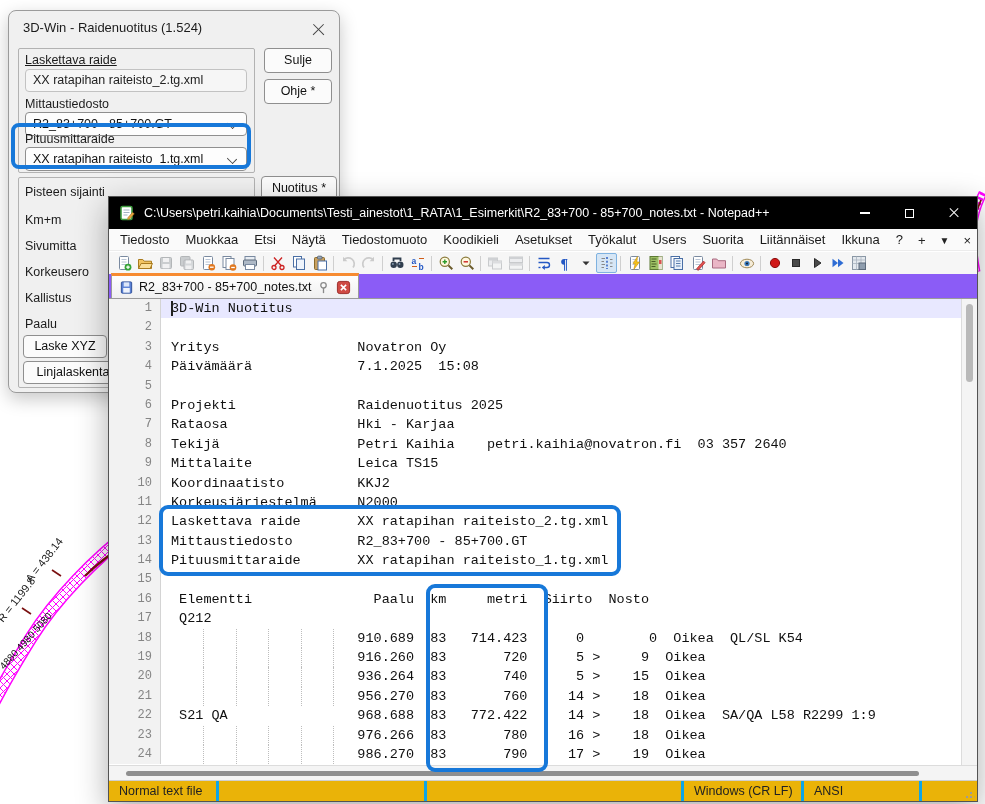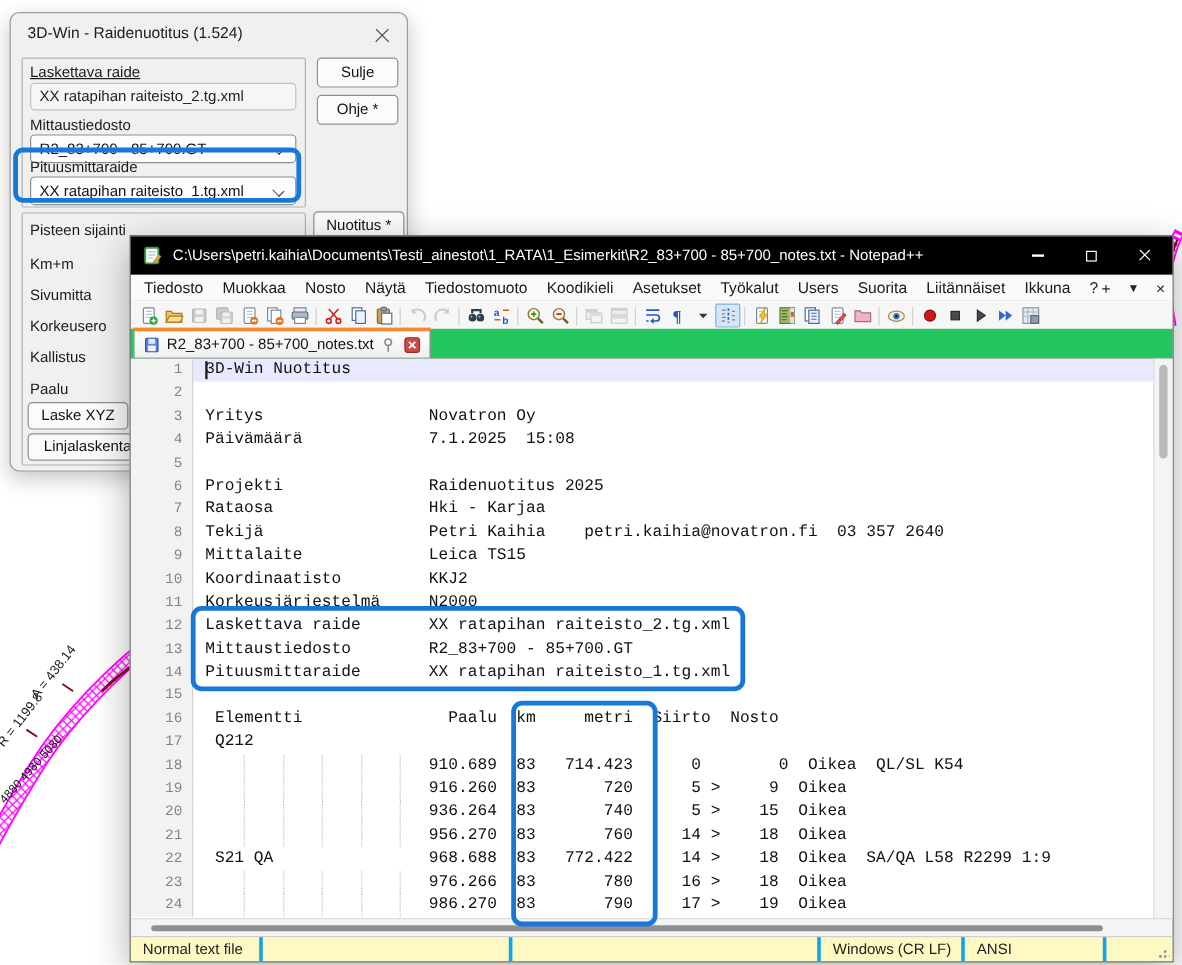--- a/index.html
+++ b/index.html
@@ -53,21 +53,21 @@
   .menu-ctrls .tri{font-size:10px;}
 
   .toolbar{position:absolute;left:0;top:55px;width:100%;height:22px;background:#f6f6f6;display:flex;
            align-items:center;padding-left:4px;}
   .tbtn{width:21px;height:20px;display:flex;align-items:center;justify-content:center;border-radius:2px;flex:0 0 auto;}
   .tbtn svg{width:16px;height:16px;display:block;}
   .tbtn.disabled{opacity:.45;filter:grayscale(65%);}
   .tbtn.active{background:#d6e6f5;border:1px solid #7fb2e0;}
   .tsep{width:1px;height:15px;background:#cfcfcf;margin:0 3px;flex:0 0 auto;}
 
-  .tabbar{position:absolute;left:0;top:77px;width:100%;height:25px;background:#22c55e;
+  .tabbar{position:absolute;left:0;top:77px;width:100%;height:25px;background:#8b5cf6;
           border-bottom:1px solid #9a9a9a;display:flex;align-items:flex-end;padding-left:2px;}
   .tab{height:25px;display:flex;align-items:center;gap:5px;padding:0 7px;
        background:linear-gradient(#fefefe,#f0f0f0);border:1px solid #9a9a9a;border-bottom:none;
        border-top:3px solid #f78b31;font-size:12.5px;color:#111;white-space:nowrap;}
   .tab svg{width:15px;height:15px;display:block;}
 
   .editor{position:absolute;left:0;top:102px;width:868px;height:466px;background:#fff;overflow:hidden;
           font-family:"Liberation Mono","DejaVu Sans Mono",monospace;font-size:13.5px;}
   .row{display:flex;height:19.4px;line-height:19.4px;white-space:pre;}
   .row.cur{background:#e8e8ff;}
@@ -76,21 +76,21 @@
   .code{position:relative;flex:1;padding-left:10px;color:#101010;overflow:hidden;}
   .caret{position:absolute;left:10px;top:2px;width:1.5px;height:15px;background:#222;}
   .guide{position:absolute;top:0;bottom:0;width:0;border-left:1px dotted #bdbdbd;}
 
   .vscroll{position:absolute;right:0;top:102px;width:16px;height:466px;background:#f4f4f4;
            border-left:1px solid #dcdcdc;}
   .vthumb{position:absolute;left:4px;top:5px;width:7px;height:78px;background:#b9b9b9;border-radius:4px;}
   .hscroll{position:absolute;left:0;top:568px;width:868px;height:15px;background:#f4f4f4;border-top:1px solid #dcdcdc;}
   .hthumb{position:absolute;left:17px;top:5px;width:793px;height:5px;background:#8f8f8f;border-radius:3px;}
 
-  .statusbar{position:absolute;left:0;top:583px;width:868px;height:21px;background:#fef9c3;
+  .statusbar{position:absolute;left:0;top:583px;width:868px;height:21px;background:#eab308;
              border-top:1px solid #cfcfcf;display:flex;font-size:12.5px;color:#222;line-height:20px;}
   .ssec{padding-left:10px;white-space:pre;overflow:hidden;}
   .ssec+.ssec{border-left:3px solid #0ea5e9;}
   .grip{position:absolute;right:2px;bottom:2px;width:10px;height:10px;
         background:radial-gradient(circle at 2px 8px,#9a9a9a 1px,transparent 1.4px),
                    radial-gradient(circle at 6px 8px,#9a9a9a 1px,transparent 1.4px),
                    radial-gradient(circle at 6px 4px,#9a9a9a 1px,transparent 1.4px),
                    radial-gradient(circle at 10px 8px,#9a9a9a 0,transparent 1.4px);}
   
   #npp .hibox{border-radius:9px;}
@@ -178,21 +178,21 @@
           <div class="x1"></div>
           <div class="x2"></div>
         </div>
     </div>
   </div>
 
   <div class="menubar">
     <span id="menu-items" style="display:flex;">
         <span class="menu-item">Tiedosto</span>
         <span class="menu-item">Muokkaa</span>
-        <span class="menu-item">Nosto</span>
+        <span class="menu-item">Etsi</span>
         <span class="menu-item">Näytä</span>
         <span class="menu-item">Tiedostomuoto</span>
         <span class="menu-item">Koodikieli</span>
         <span class="menu-item">Asetukset</span>
         <span class="menu-item">Työkalut</span>
         <span class="menu-item">Users</span>
         <span class="menu-item">Suorita</span>
         <span class="menu-item">Liitännäiset</span>
         <span class="menu-item">Ikkuna</span>
         <span class="menu-item">?</span>

